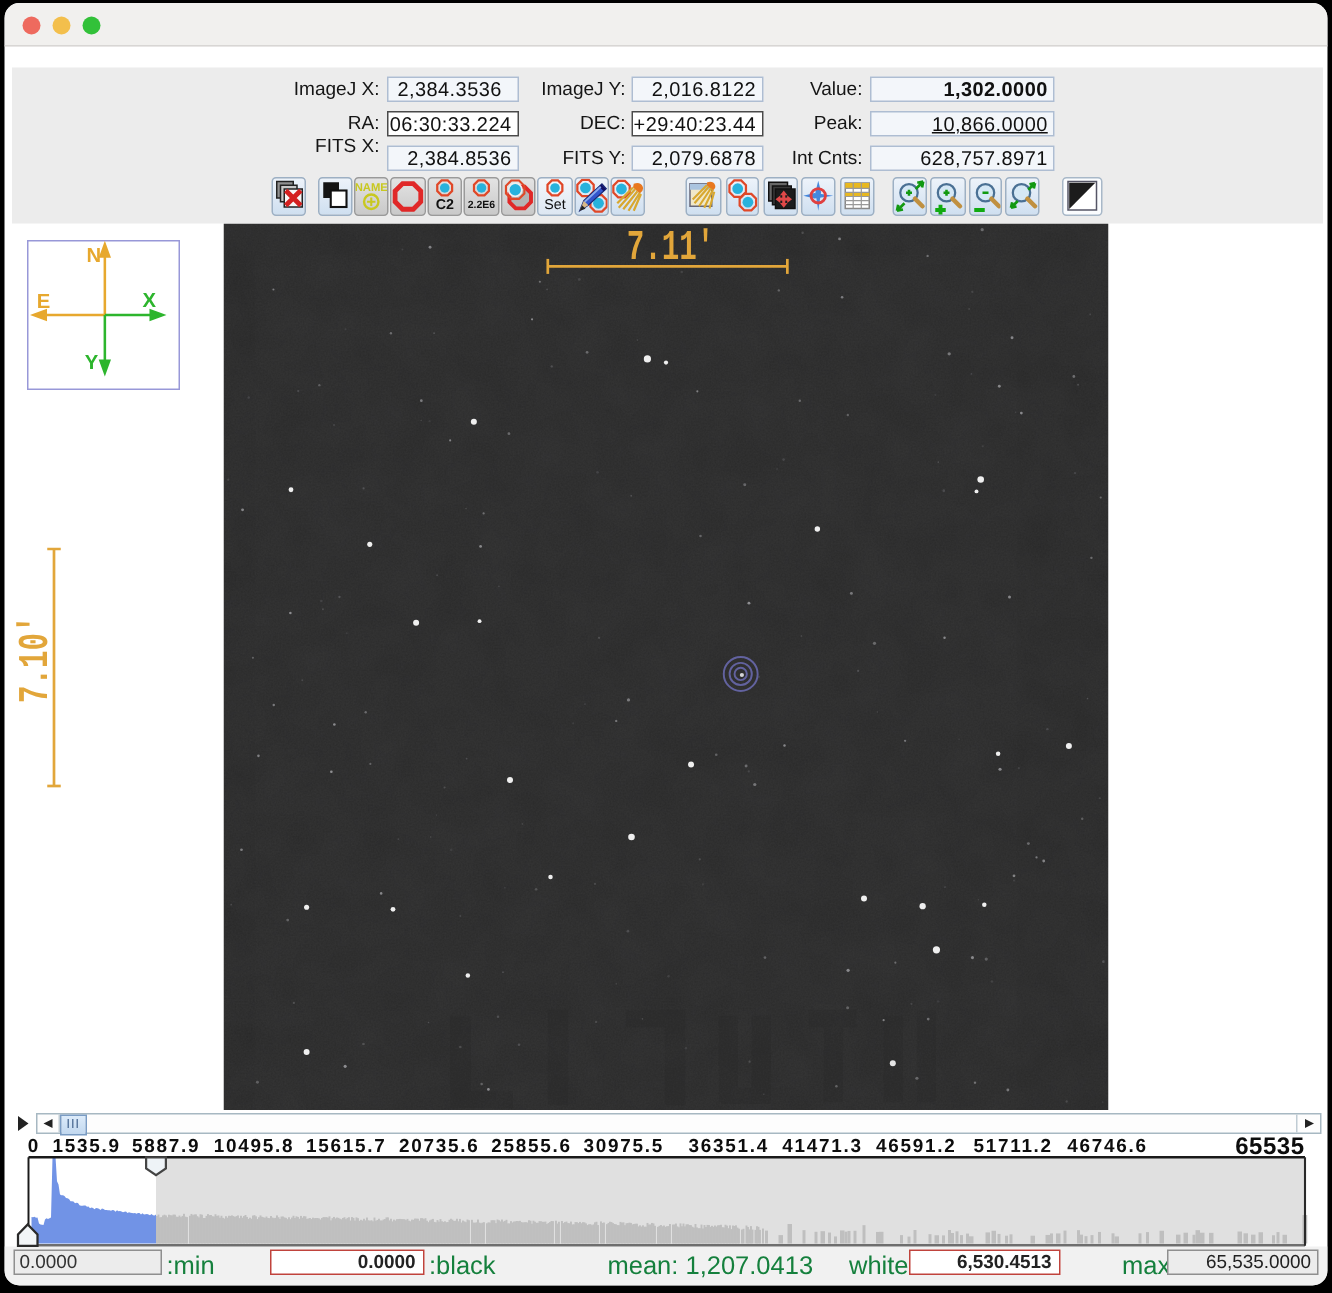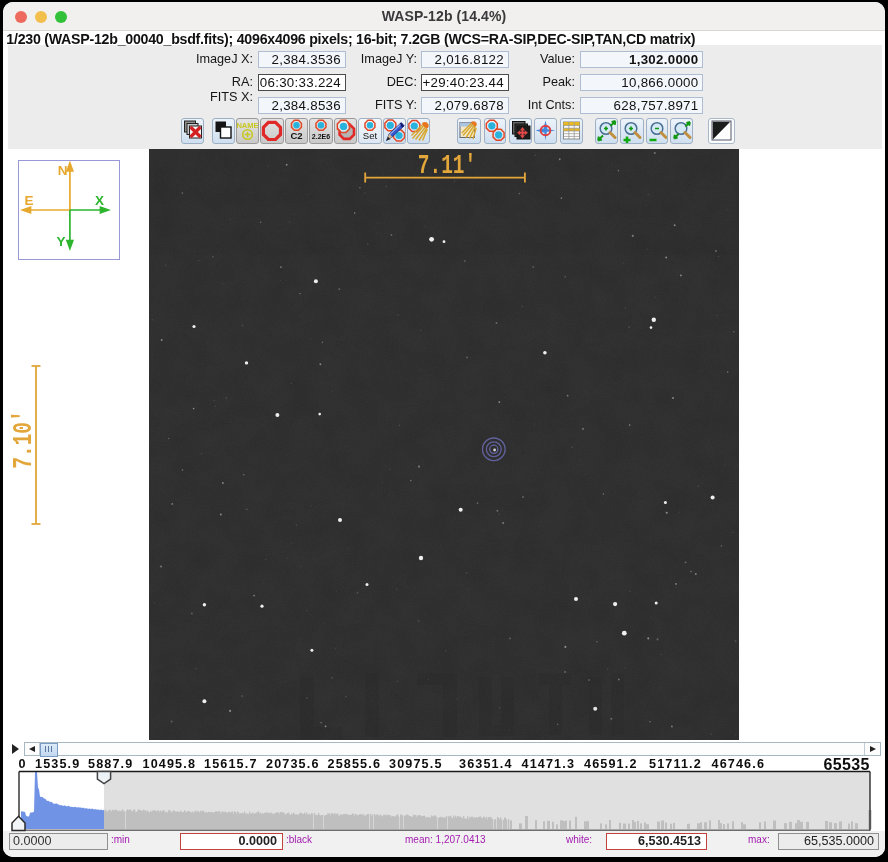--- a/index.html
+++ b/index.html
@@ -10,45 +10,43 @@
 #info { position:absolute; left:3.3px; top:28.6px; width:876px; height:15px; font-size:14.2px; font-weight:bold; color:#111; letter-spacing:-0.25px; white-space:nowrap; }
 #panel { position:absolute; left:5px; top:43px; width:874px; height:104px; background:#ececec; }
 .flab { position:absolute; font-size:12.7px; color:#151515; line-height:17px; }
 .fbox { position:absolute; height:17px; box-sizing:border-box; background:#f3f6fa; border:1px solid #aebdd2; font-size:13.3px; color:#111; text-align:right; padding-right:3.5px; line-height:15.5px; letter-spacing:0.3px; }
 .fbold { font-weight:bold; }
 .fed { background:#fff; border:1.2px solid #4a4a4a; }
 .tick { position:absolute; font-size:12.6px; font-weight:bold; color:#0d0d0d; letter-spacing:1.15px; }
 .sbox { position:absolute; height:17px; box-sizing:border-box; background:#ececec; border:1px solid #8f8f8f; font-size:12.6px; color:#222; text-align:right; padding-right:4px; line-height:15px; }
 .sred { background:#fff; border:1.6px solid #c0433c; font-weight:bold; padding-right:5px; }
 .sleft { text-align:left; padding-left:3px; color:#333; }
-.slab { position:absolute; font-size:10px; color:#a21caf; }
+.slab { position:absolute; font-size:17px; color:#15803d; }
 #sbar { position:absolute; left:0; top:828.5px; width:882px; height:26.5px; background:#f1f1f1; }
 </style></head>
 <body>
 <div id="win">
 <div id="title">
 <div class="tl" style="left:11.5px;background:#ee6a5e;"></div>
 <div class="tl" style="left:31.8px;background:#f3bf4c;"></div>
 <div class="tl" style="left:52.1px;background:#32c139;"></div>
-<div class="t">WASP-12b (14.4%)</div>
 </div>
 <div id="panel"></div>
-<div id="info">1/230 (WASP-12b_00040_bsdf.fits); 4096x4096 pixels; 16-bit; 7.2GB (WCS=RA-SIP,DEC-SIP,TAN,CD matrix)</div>
 <div class="flab" style="right:632px;top:49px;">ImageJ X:</div>
-<div class="fbox" style="left:254.5px;top:49px;width:88px;">2,384.3536</div>
+<div class="fbox" style="left:254.5px;top:49px;width:88px;text-align:center;">2,384.3536</div>
 <div class="flab" style="right:468px;top:49px;padding-left:28px;">ImageJ Y:</div>
 <div class="fbox" style="left:417.5px;top:49px;width:88px;">2,016.8122</div>
 <div class="flab" style="right:310px;top:49px;">Value:</div>
 <div class="fbox fbold" style="left:577.0px;top:49px;width:123px;">1,302.0000</div>
 <div class="flab" style="right:632px;top:72px;">RA:</div>
 <div class="fbox fed" style="left:254.5px;top:72px;width:88px;">06:30:33.224</div>
 <div class="flab" style="right:468px;top:72px;">DEC:</div>
 <div class="fbox fed" style="left:417.5px;top:72px;width:88px;">+29:40:23.44</div>
 <div class="flab" style="right:310px;top:72px;">Peak:</div>
-<div class="fbox" style="left:577.0px;top:72px;width:123px;">10,866.0000</div>
+<div class="fbox" style="left:577.0px;top:72px;width:123px;text-decoration:underline;">10,866.0000</div>
 <div class="flab" style="right:632px;top:87px;">FITS X:</div>
 <div class="fbox" style="left:254.5px;top:95px;width:88px;">2,384.8536</div>
 <div class="flab" style="right:468px;top:95px;margin-left:20px;">FITS Y:</div>
 <div class="fbox" style="left:417.5px;top:95px;width:88px;">2,079.6878</div>
 <div class="flab" style="right:310px;top:95px;">Int Cnts:</div>
 <div class="fbox" style="left:577.0px;top:95px;width:123px;">628,757.8971</div>
 <div style="position:absolute;left:178px;top:116px;width:23px;height:26px;background:linear-gradient(#edf3fa,#cfdff0);border:1px solid #9db0c4;border-radius:3px;box-sizing:border-box;"><svg width="21" height="24" viewBox="0 0 21 24">
         <rect x="2.5" y="2" width="11" height="11" fill="#909090" stroke="#222"></rect>
 <rect x="5" y="4.5" width="11" height="11" fill="#c8c8c8" stroke="#222"></rect>
 <rect x="7.5" y="7" width="12" height="12" fill="#f6f6f6" stroke="#222"></rect>

